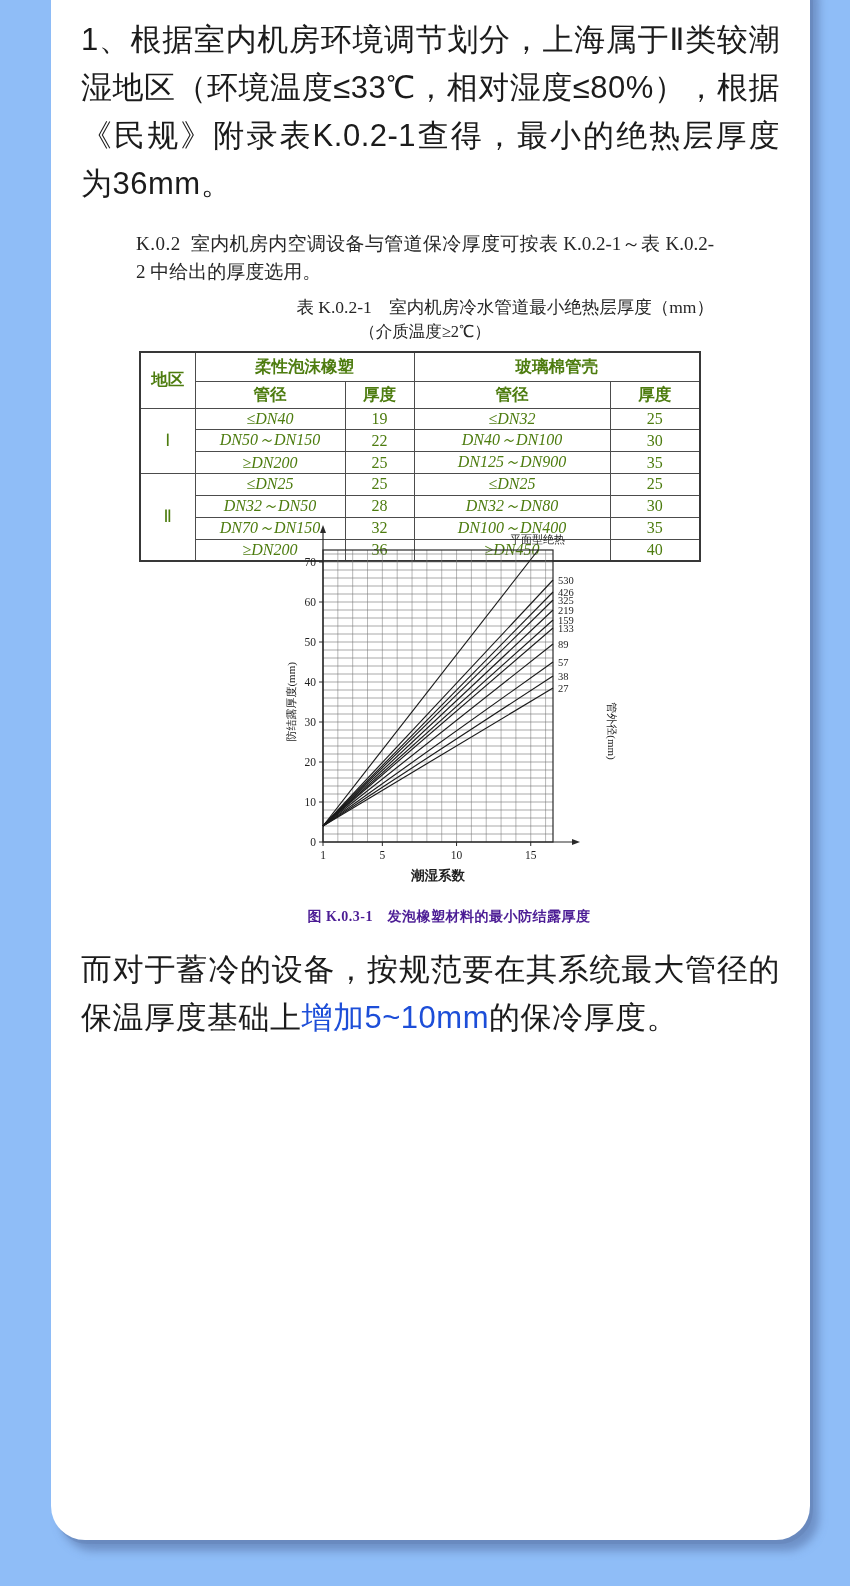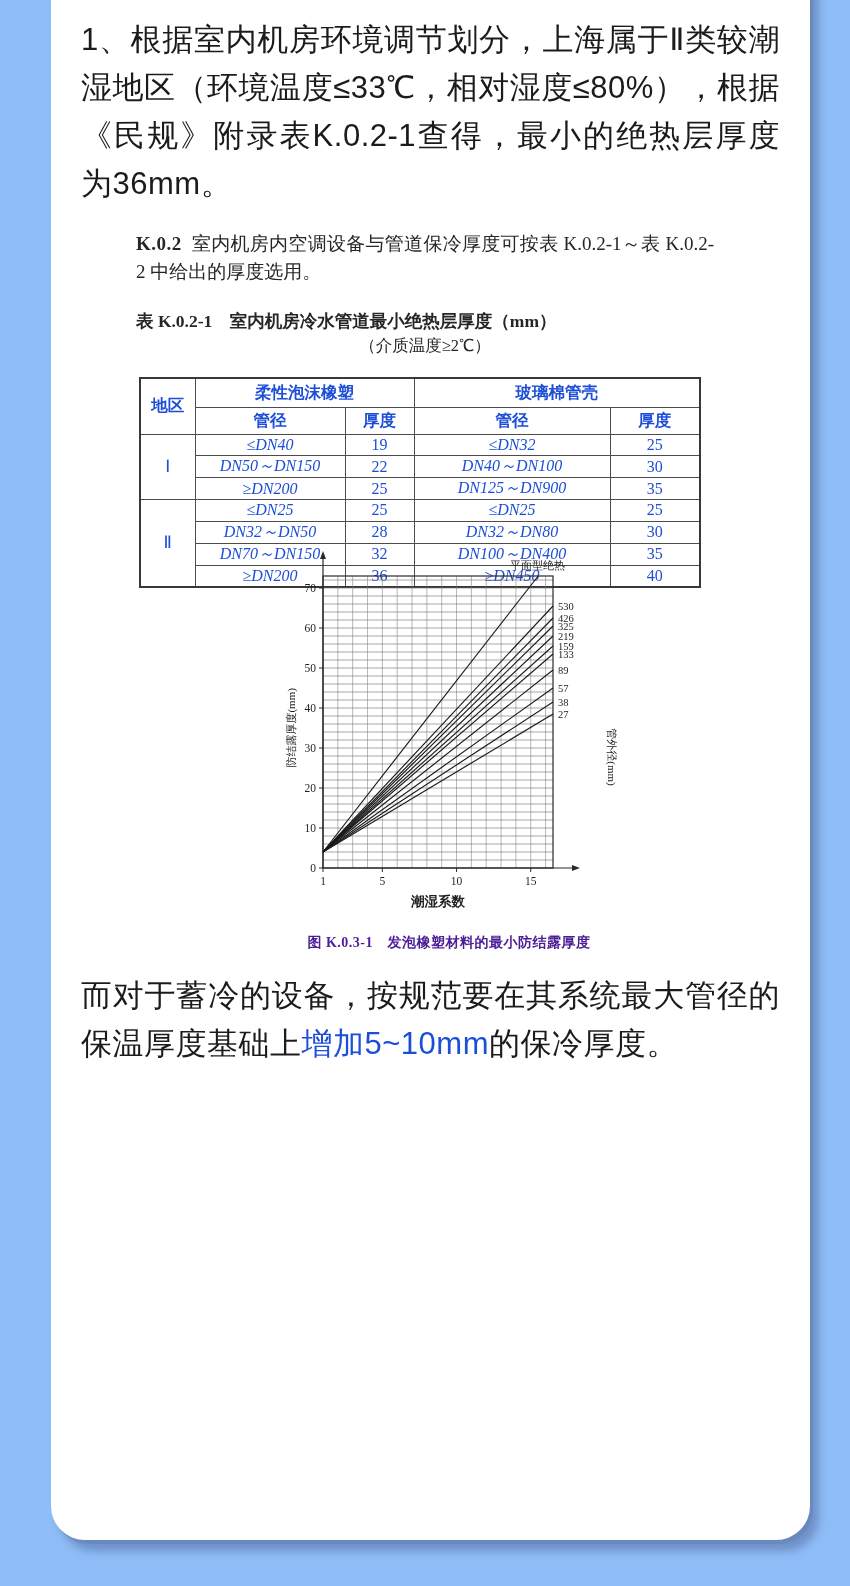--- a/index.html
+++ b/index.html
@@ -32,30 +32,30 @@
   .accent { color: #1d4ed8; }
 
   
   .scan {
     margin: 22px 0 0 55px;
     width: 578px;
     font-family: "Liberation Serif", serif;
     color: #262626;
   }
   .clause { font-size: 19px; line-height: 28px; text-align: justify; }
-  .clause b { font-weight: bold; letter-spacing: 0.5px; }
-  .tbl-title { margin-top: 23px; font-size: 17.5px; font-weight: bold; text-align: left; }
+  .clause b { font-weight: normal; letter-spacing: 0.5px; }
+  .tbl-title { margin-top: 9px; font-size: 17.5px; font-weight: normal; text-align: right; }
   .tbl-sub   { margin-top: 2px; font-size: 16.5px; text-align: center; }
   table.k02 {
-    margin-top: 20px;
+    margin-top: 8px;
     margin-left: 3px;
     border-collapse: collapse;
     width: 560px;
     font-size: 16px;
-    color: #1d4ed8;
+    color: #4d7c0f;
     table-layout: fixed;
   }
   table.k02 td {
     border: 1px solid #4c4c4c;
     text-align: center;
     vertical-align: middle;
     height: 21.5px;
     padding: 0 2px;
     overflow: hidden;
     white-space: nowrap;

